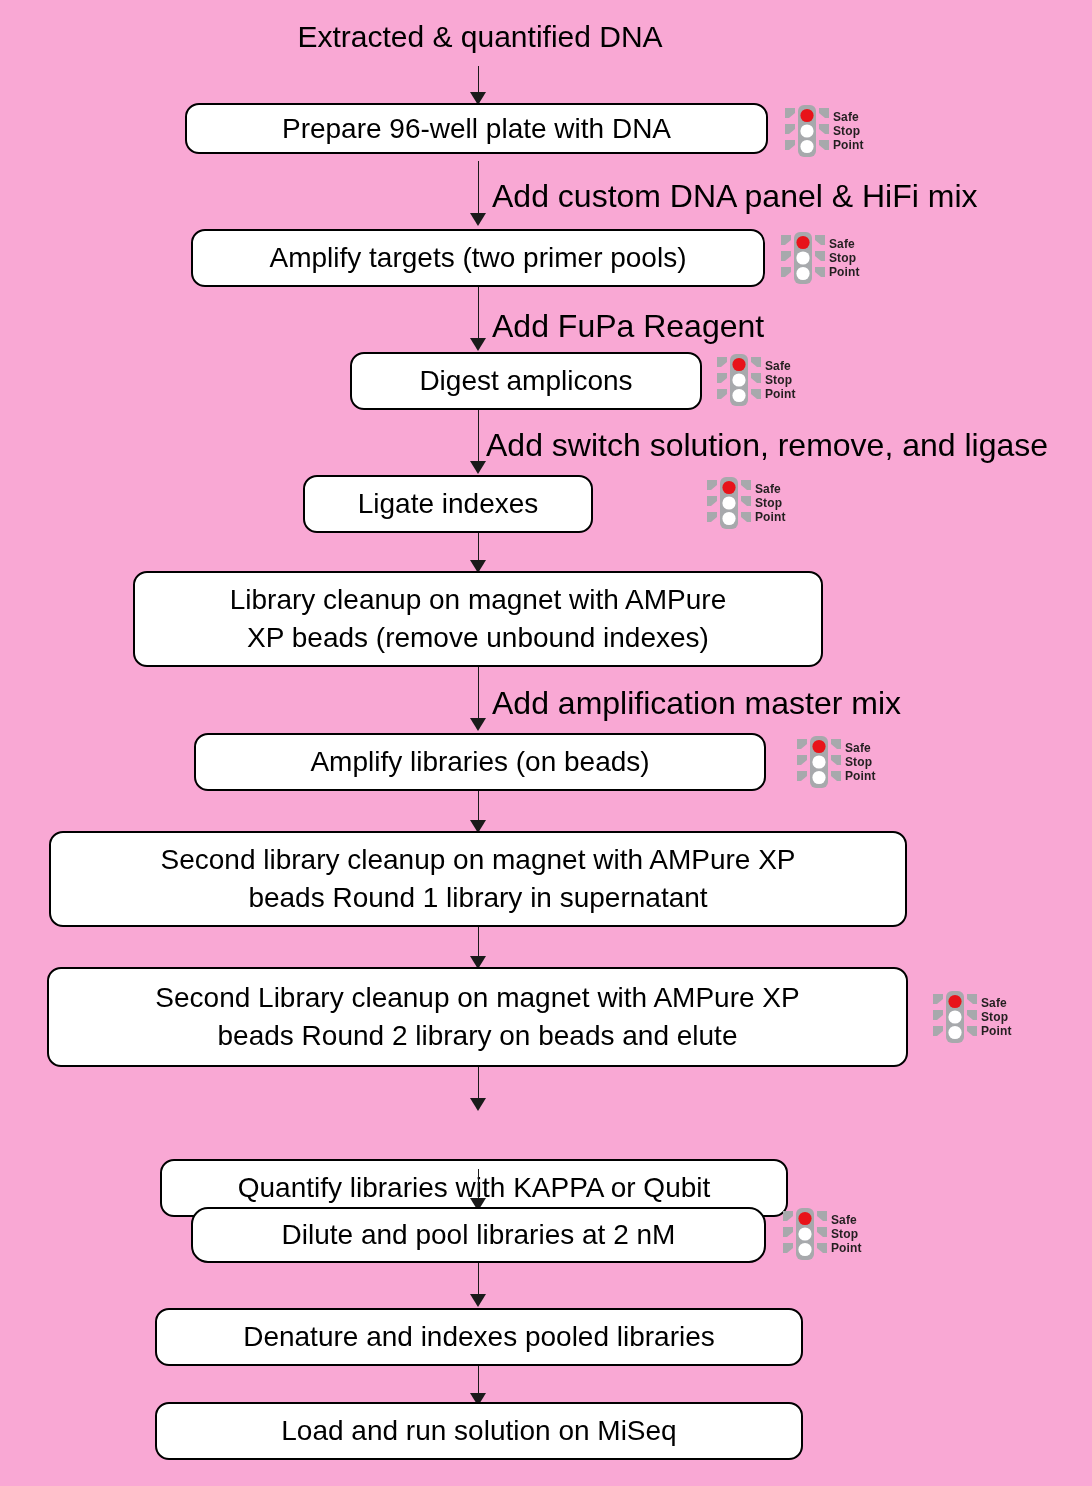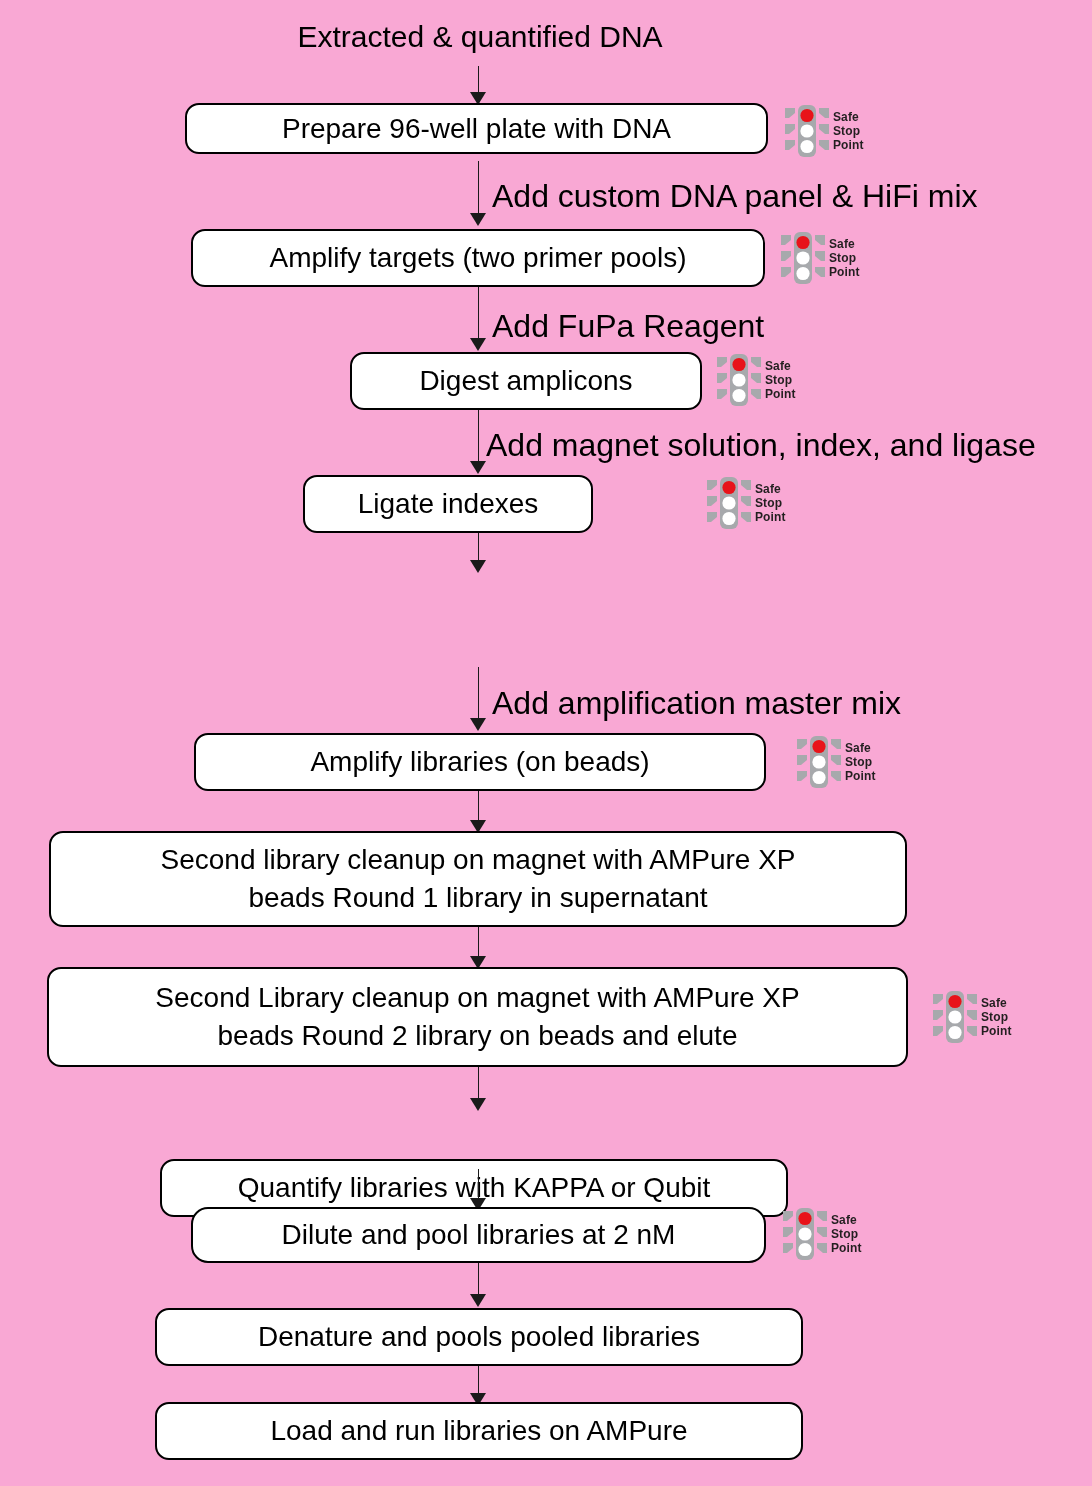--- a/index.html
+++ b/index.html
@@ -177,21 +177,21 @@
     </svg>
     <div class="ssp-text" style="font-size:12px; line-height:14px;">
       <span>Safe</span>
       <span>Stop</span>
       <span>Point</span>
     </div>
   </div>
 
   <div class="conn" style="left:478px; top:410px; height:62px;"></div>
   <div class="arrowhead" style="left:470px; top:461px;"></div>
-  <div class="edge-label" style="left:486px; top:429px;">Add magnet solution, index, and ligase</div>
+  <div class="edge-label" style="left:486px; top:429px;">Add switch solution, remove, and ligase</div>
 
   <div class="node" style="left:303px; top:475px; width:290px; height:58px;">
     <span>Ligate indexes</span>
   </div>
   <div class="ssp" style="left:706px; top:476px;">
     <svg class="ssp-light" width="46" height="54" viewBox="0 0 46 54">
       <g fill="#a7a9ac">
         <path d="M1 4 h10 v5 l-6 5 h-4 z"></path>
         <path d="M1 20 h10 v5 l-6 5 h-4 z"></path>
         <path d="M1 36 h10 v5 l-6 5 h-4 z"></path>
@@ -207,20 +207,24 @@
     <div class="ssp-text" style="font-size:12px; line-height:14px;">
       <span>Safe</span>
       <span>Stop</span>
       <span>Point</span>
     </div>
   </div>
 
   <div class="conn" style="left:478px; top:533px; height:37px;"></div>
   <div class="arrowhead" style="left:470px; top:560px;"></div>
 
+  <div class="node" style="left:133px; top:571px; width:690px; height:96px; flex-direction:column; justify-content:center;">
+    <span>Library cleanup on magnet with AMPure</span>
+    <span>XP beads (remove unbound indexes)</span>
+  </div>
 
   <div class="conn" style="left:478px; top:667px; height:62px;"></div>
   <div class="arrowhead" style="left:470px; top:718px;"></div>
   <div class="edge-label" style="left:492px; top:687px;">Add amplification master mix</div>
 
   <div class="node" style="left:194px; top:733px; width:572px; height:58px;">
     <span>Amplify libraries (on beads)</span>
   </div>
   <div class="ssp" style="left:796px; top:735px;">
     <svg class="ssp-light" width="46" height="54" viewBox="0 0 46 54">
@@ -313,23 +317,23 @@
       <span>Safe</span>
       <span>Stop</span>
       <span>Point</span>
     </div>
   </div>
 
   <div class="conn" style="left:478px; top:1263px; height:40px;"></div>
   <div class="arrowhead" style="left:470px; top:1294px;"></div>
 
   <div class="node" style="left:155px; top:1308px; width:648px; height:58px;">
-    <span>Denature and pools pooled libraries</span>
+    <span>Denature and indexes pooled libraries</span>
   </div>
 
   <div class="conn" style="left:478px; top:1366px; height:36px;"></div>
   <div class="arrowhead" style="left:470px; top:1393px;"></div>
 
   <div class="node" style="left:155px; top:1402px; width:648px; height:58px;">
-    <span>Load and run libraries on AMPure</span>
+    <span>Load and run solution on MiSeq</span>
   </div>
 
 </div>
 
 </body></html>

